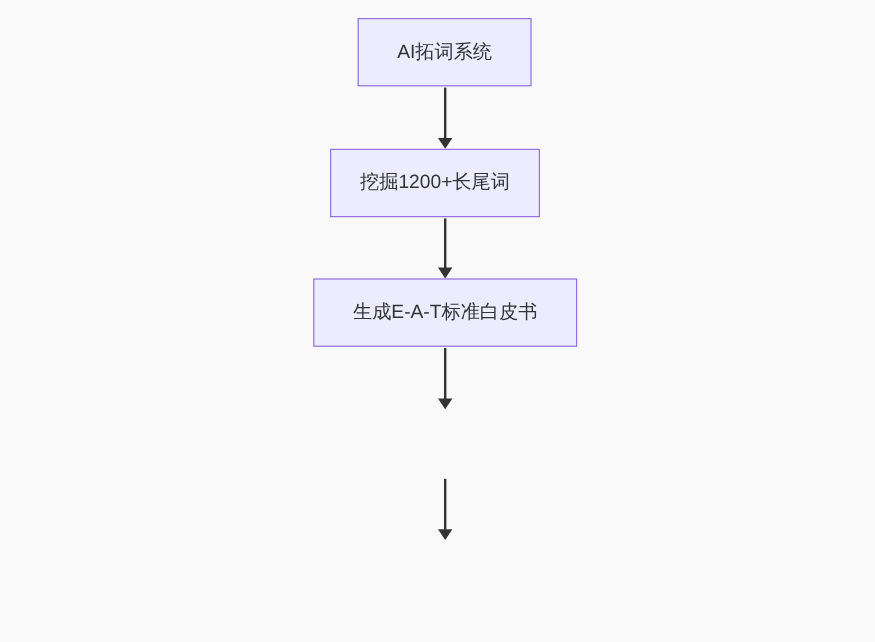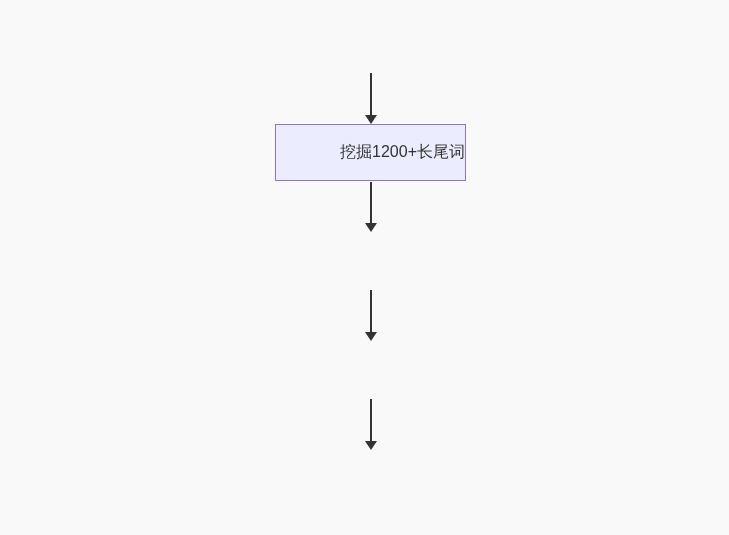--- a/index.html
+++ b/index.html
@@ -26,21 +26,21 @@
     border: 1px solid var(--node-border);
     color: var(--text);
     font-size: 16px;
     display: flex;
     align-items: center;
     justify-content: center;
     text-align: center;
     white-space: nowrap;
   }
   .n1 { left: 298px; top: 15px;  width: 145px; height: 57px; }
-  .n2 { left: 275px; top: 124px; width: 191px; height: 57px; justify-content: flex-end; }
+  .n2 { left: 275px; top: 124px; width: 175px; height: 57px; }
   .n3 { left: 261px; top: 232px; width: 220px; height: 57px; }
   .n4 { left: 264px; top: 341px; width: 214px; height: 57px; }
   .n5 { left: 253px; top: 450px; width: 235px; height: 57px; }
 
   .arrow { position: absolute; width: 12px; }
   .a1 { left: 365px; top: 73px;  height: 51px; }
   .a2 { left: 365px; top: 182px; height: 50px; }
   .a3 { left: 365px; top: 290px; height: 51px; }
   .a4 { left: 365px; top: 399px; height: 51px; }
   .arrow .shaft {
@@ -58,35 +58,41 @@
     border-left: 6px solid transparent;
     border-right: 6px solid transparent;
     border-top: 9px solid var(--edge);
   }
 </style>
 </head>
 <body>
 
 <div class="canvas">
 
+  <div class="node n1">
+    <span>AI拓词系统</span>
+  </div>
 
   <div class="arrow a1">
     <div class="shaft"></div>
     <div class="head"></div>
   </div>
 
   <div class="node n2">
     <span>挖掘1200+长尾词</span>
   </div>
 
   <div class="arrow a2">
     <div class="shaft"></div>
     <div class="head"></div>
   </div>
 
+  <div class="node n3">
+    <span>生成E-A-T标准白皮书</span>
+  </div>
 
   <div class="arrow a3">
     <div class="shaft"></div>
     <div class="head"></div>
   </div>
 
 
   <div class="arrow a4">
     <div class="shaft"></div>
     <div class="head"></div>

